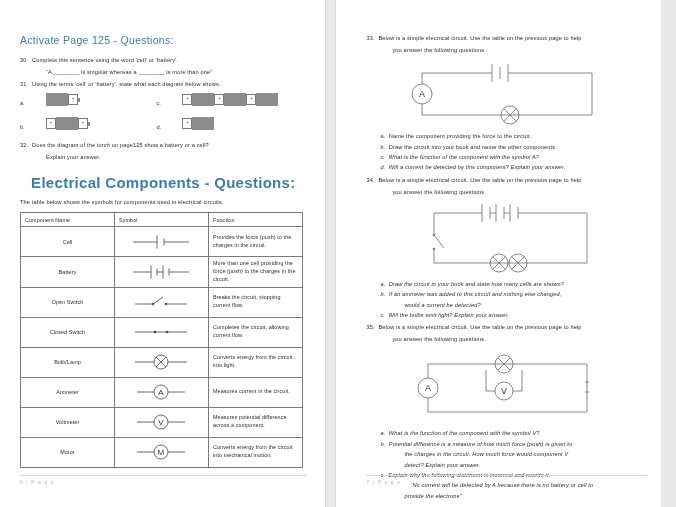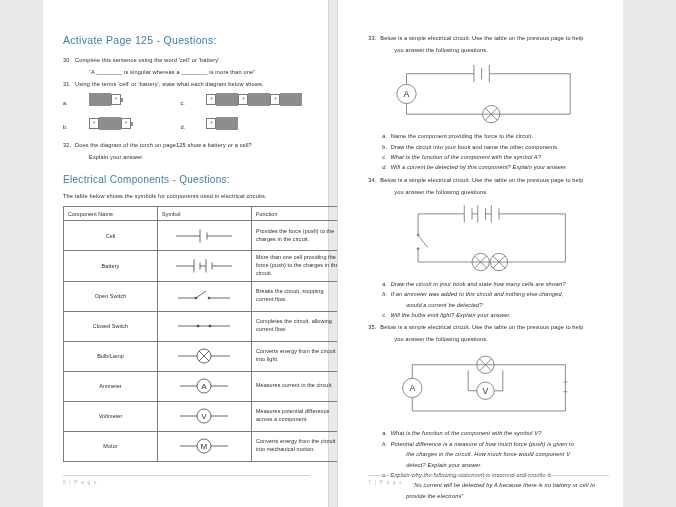--- a/index.html
+++ b/index.html
@@ -2,21 +2,21 @@
 <html><head>
 <meta charset="utf-8">
 <style>
   html,body{margin:0;padding:0;}
   body{
     width:676px;height:507px;
     background:#e9e9e9;
     font-family:"Liberation Sans", sans-serif;
     overflow:hidden;
   }
-  .spread{position:relative;width:580px;height:507px;display:flex;margin-left:43px;}
+  .spread{position:relative;width:661px;height:507px;display:flex;}
   .page{
     background:#ffffff;
     position:relative;
     height:507px;
     box-sizing:border-box;
   }
   .page-left{width:333px;border-right:1px solid #d8d8d8;}
   .gutter{width:10px;background:#e9e9e9;}
   .page-right{width:333px;border-left:1px solid #d8d8d8;}
   .inner{position:absolute;inset:0;padding:34px 18px 0 20px;box-sizing:border-box;}
@@ -25,24 +25,25 @@
   h1.head{
     color:#3d7ea8;
     font-size:10.5px;
     font-weight:400;
     letter-spacing:.3px;
     margin:0 0 10px 0;
     font-family:"Liberation Sans", sans-serif;
   }
   h1.head2{
     color:#3d7ea8;
-    font-size:10px;
-    font-weight:400;
+    font-size:15px;
+    font-weight:700;
     letter-spacing:.3px;
     margin:14px 0 8px 0;
+    text-align:center;
   }
   .q{
     font-size:5.6px;
     color:#2b2b2b;
     line-height:1.45;
     margin:0 0 5px 0;
     padding-left:14px;
     text-indent:-14px;
     letter-spacing:.15px;
   }

